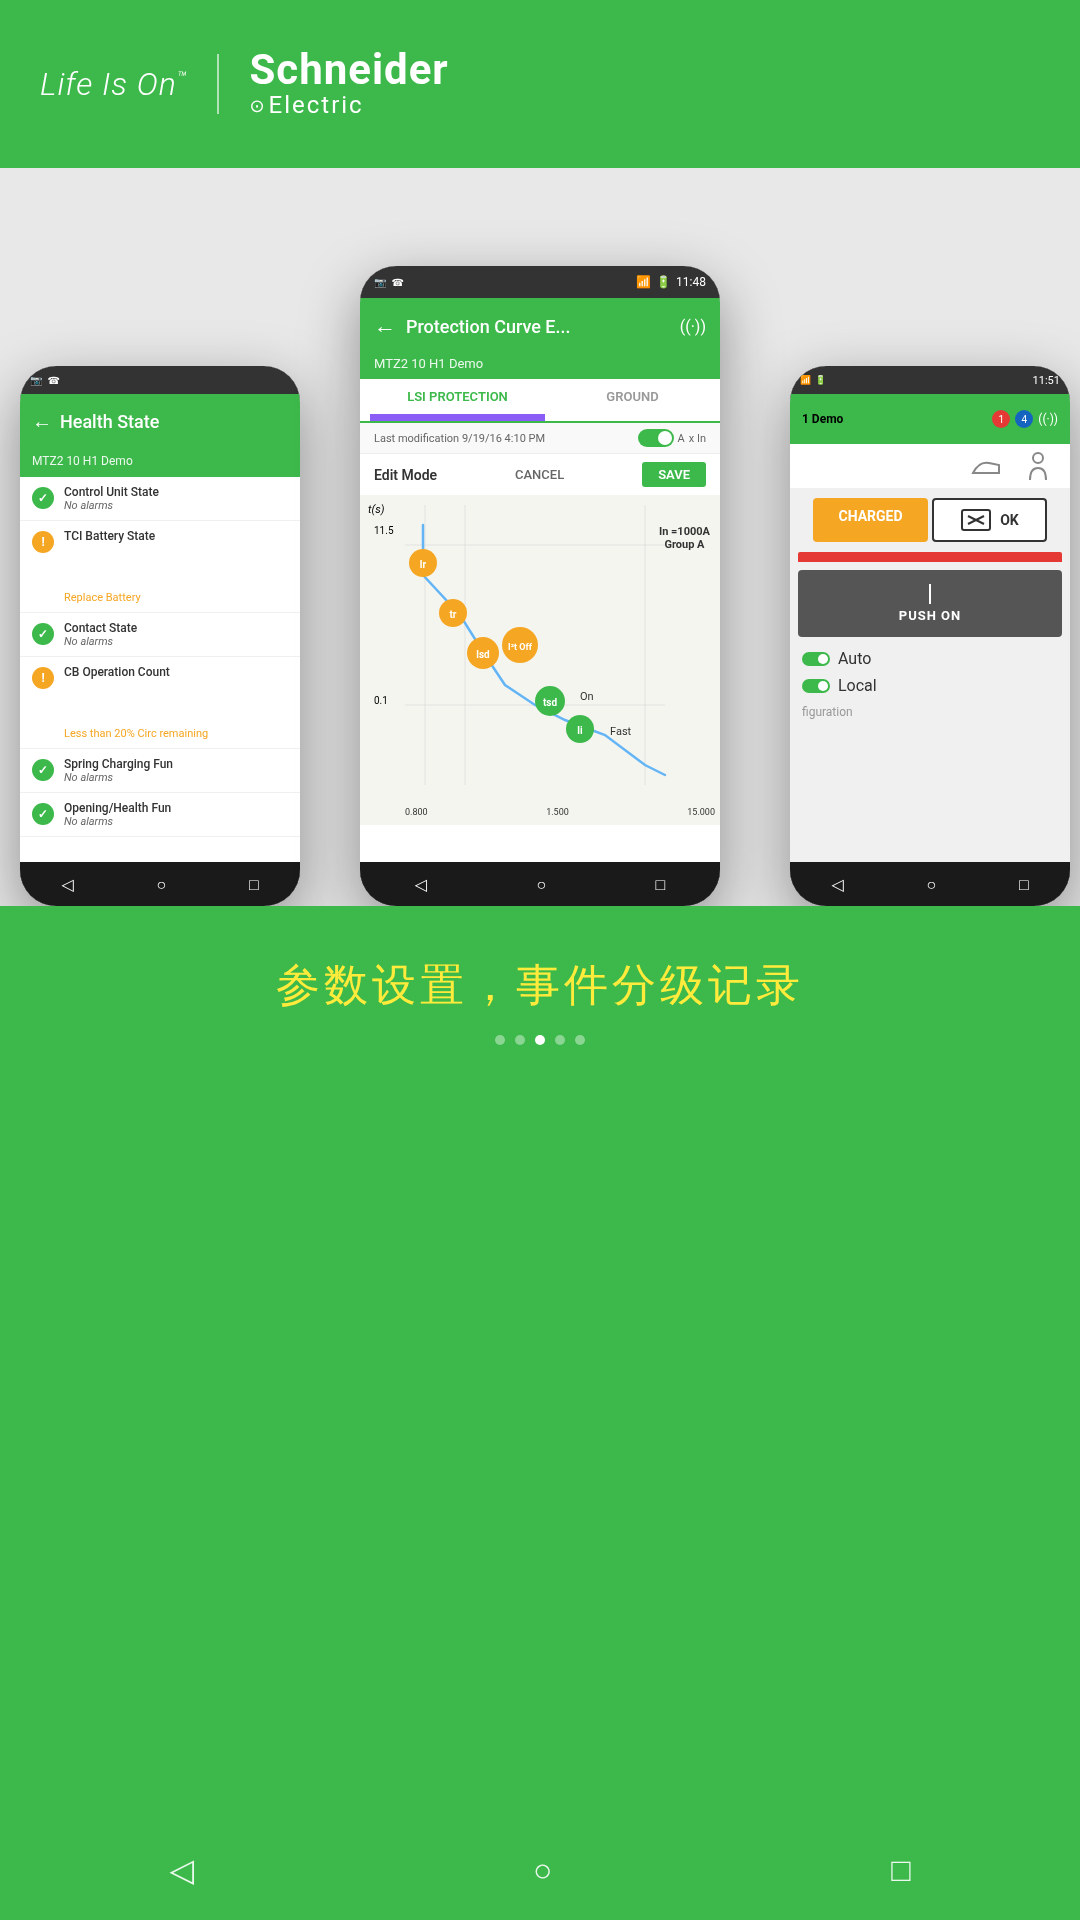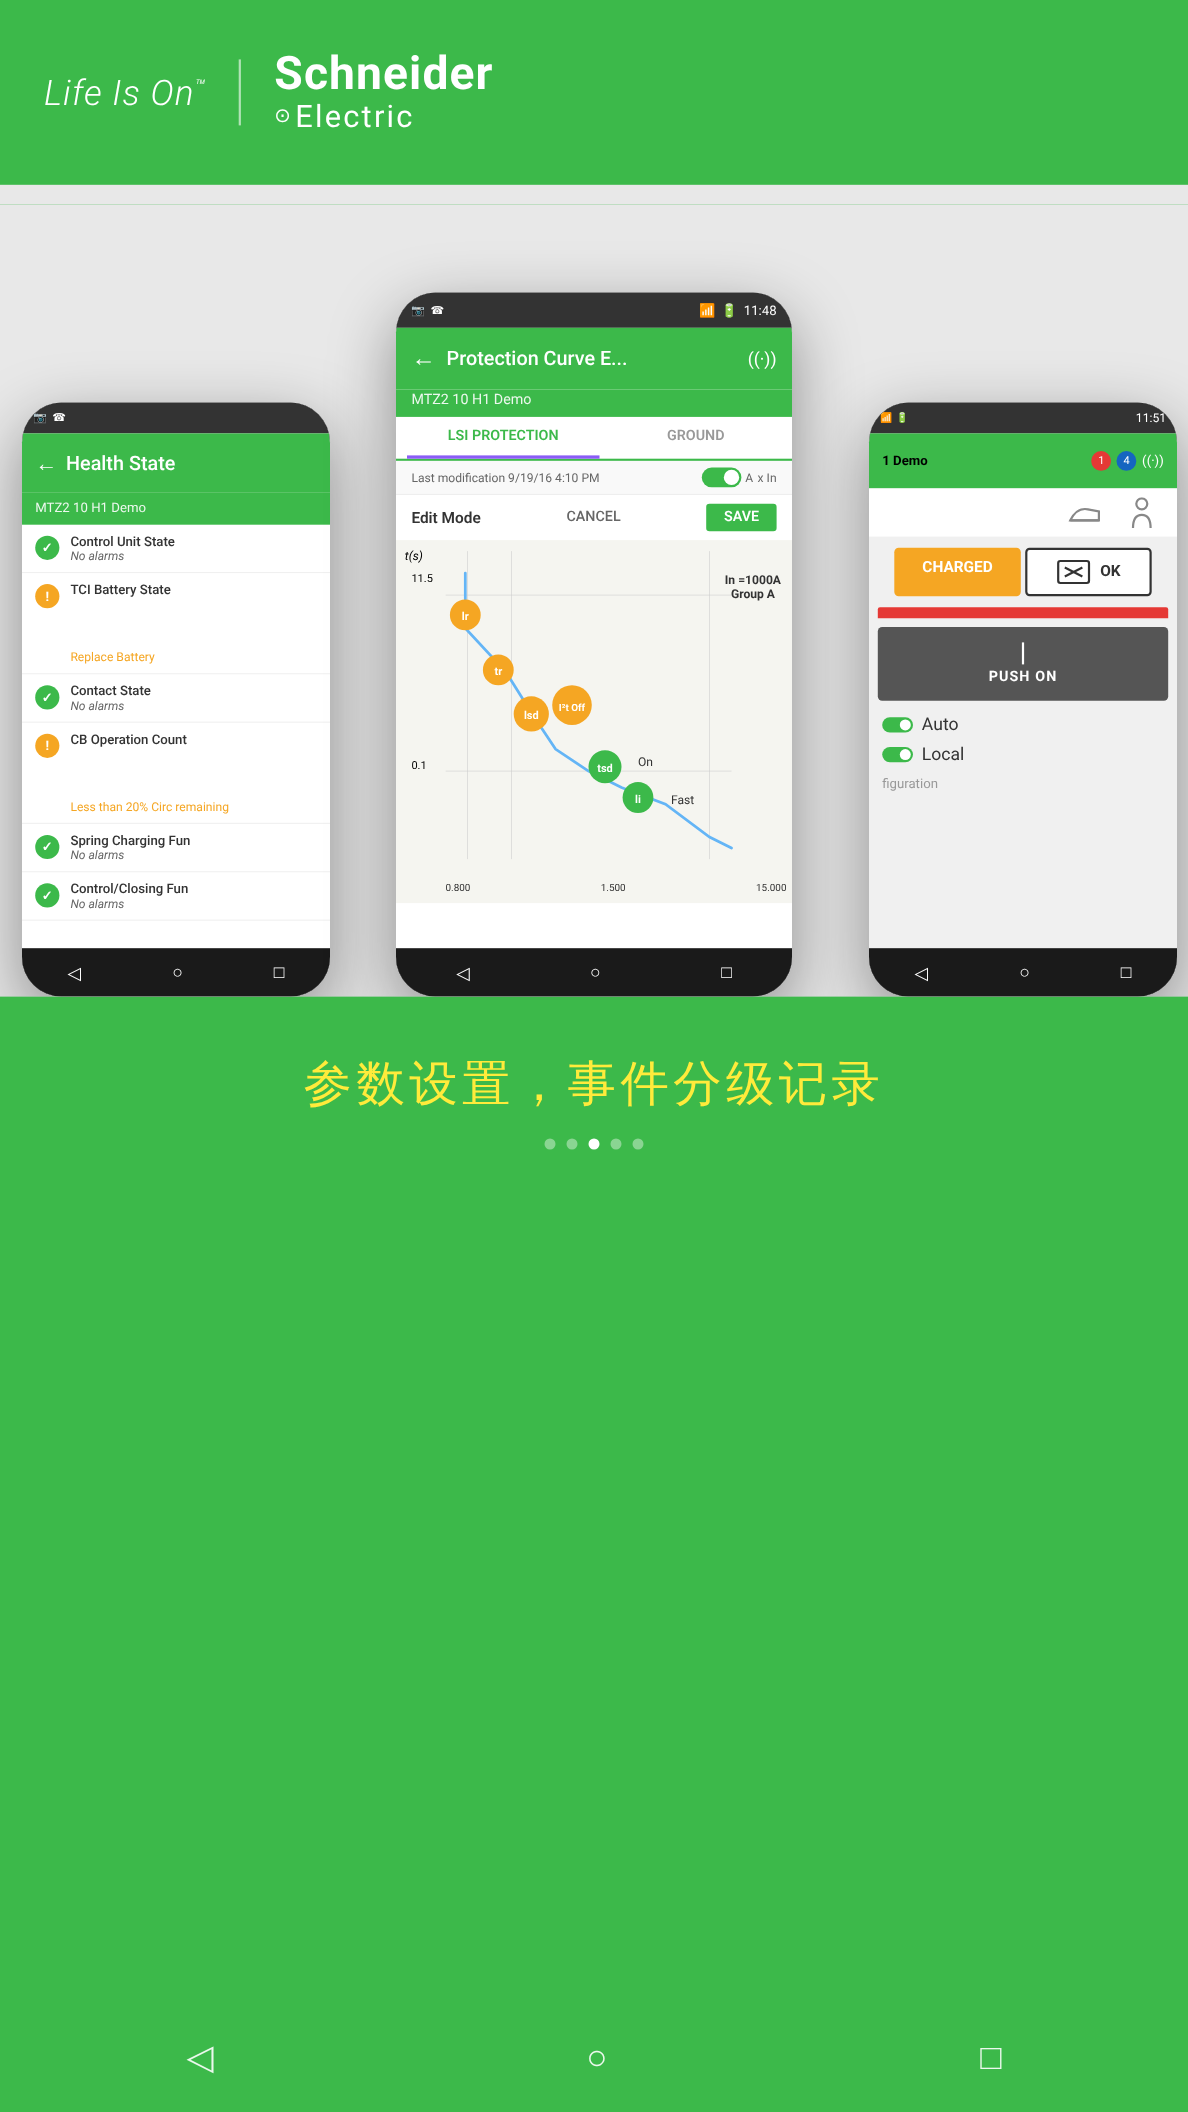--- a/index.html
+++ b/index.html
@@ -46,21 +46,21 @@
     }
     .schneider-name {
       color: white;
       font-size: 42px;
       font-weight: bold;
       letter-spacing: 1px;
       line-height: 1;
     }
     .schneider-electric {
       color: white;
-      font-size: 28px;
+      font-size: 24px;
       letter-spacing: 2px;
       text-align: right;
     }
 
     
     .white-sep {
       height: 18px;
       background: #e8e8e8;
       width: 100%;
     }
@@ -267,21 +267,21 @@
     }
     .tab {
       flex: 1;
       padding: 10px 0;
       text-align: center;
       font-size: 13px;
       font-weight: 600;
       color: #3cb94a;
     }
     .tab.active {
-      border-bottom: 3px solid #8b5cf6;
+      border-bottom: 7px solid #8b5cf6;
       margin-left: 10px;
     }
     .tab.inactive {
       color: #999;
     }
     .modification-bar {
       display: flex;
       align-items: center;
       justify-content: space-between;
       padding: 6px 14px;
@@ -599,21 +599,21 @@
         <div class="health-item">
           <div class="health-icon green">✓</div>
           <div class="health-item-text">
             <div class="label">Spring Charging Fun</div>
             <div class="status-ok">No alarms</div>
           </div>
         </div>
         <div class="health-item">
           <div class="health-icon green">✓</div>
           <div class="health-item-text">
-            <div class="label">Control/Closing Fun</div>
+            <div class="label">Opening/Health Fun</div>
             <div class="status-ok">No alarms</div>
           </div>
         </div>
       </div>
     </div>
 
     <div class="phone-bottom-bar">
       <span class="nav-btn">◁</span>
       <span class="nav-btn">○</span>
       <span class="nav-btn">□</span>

